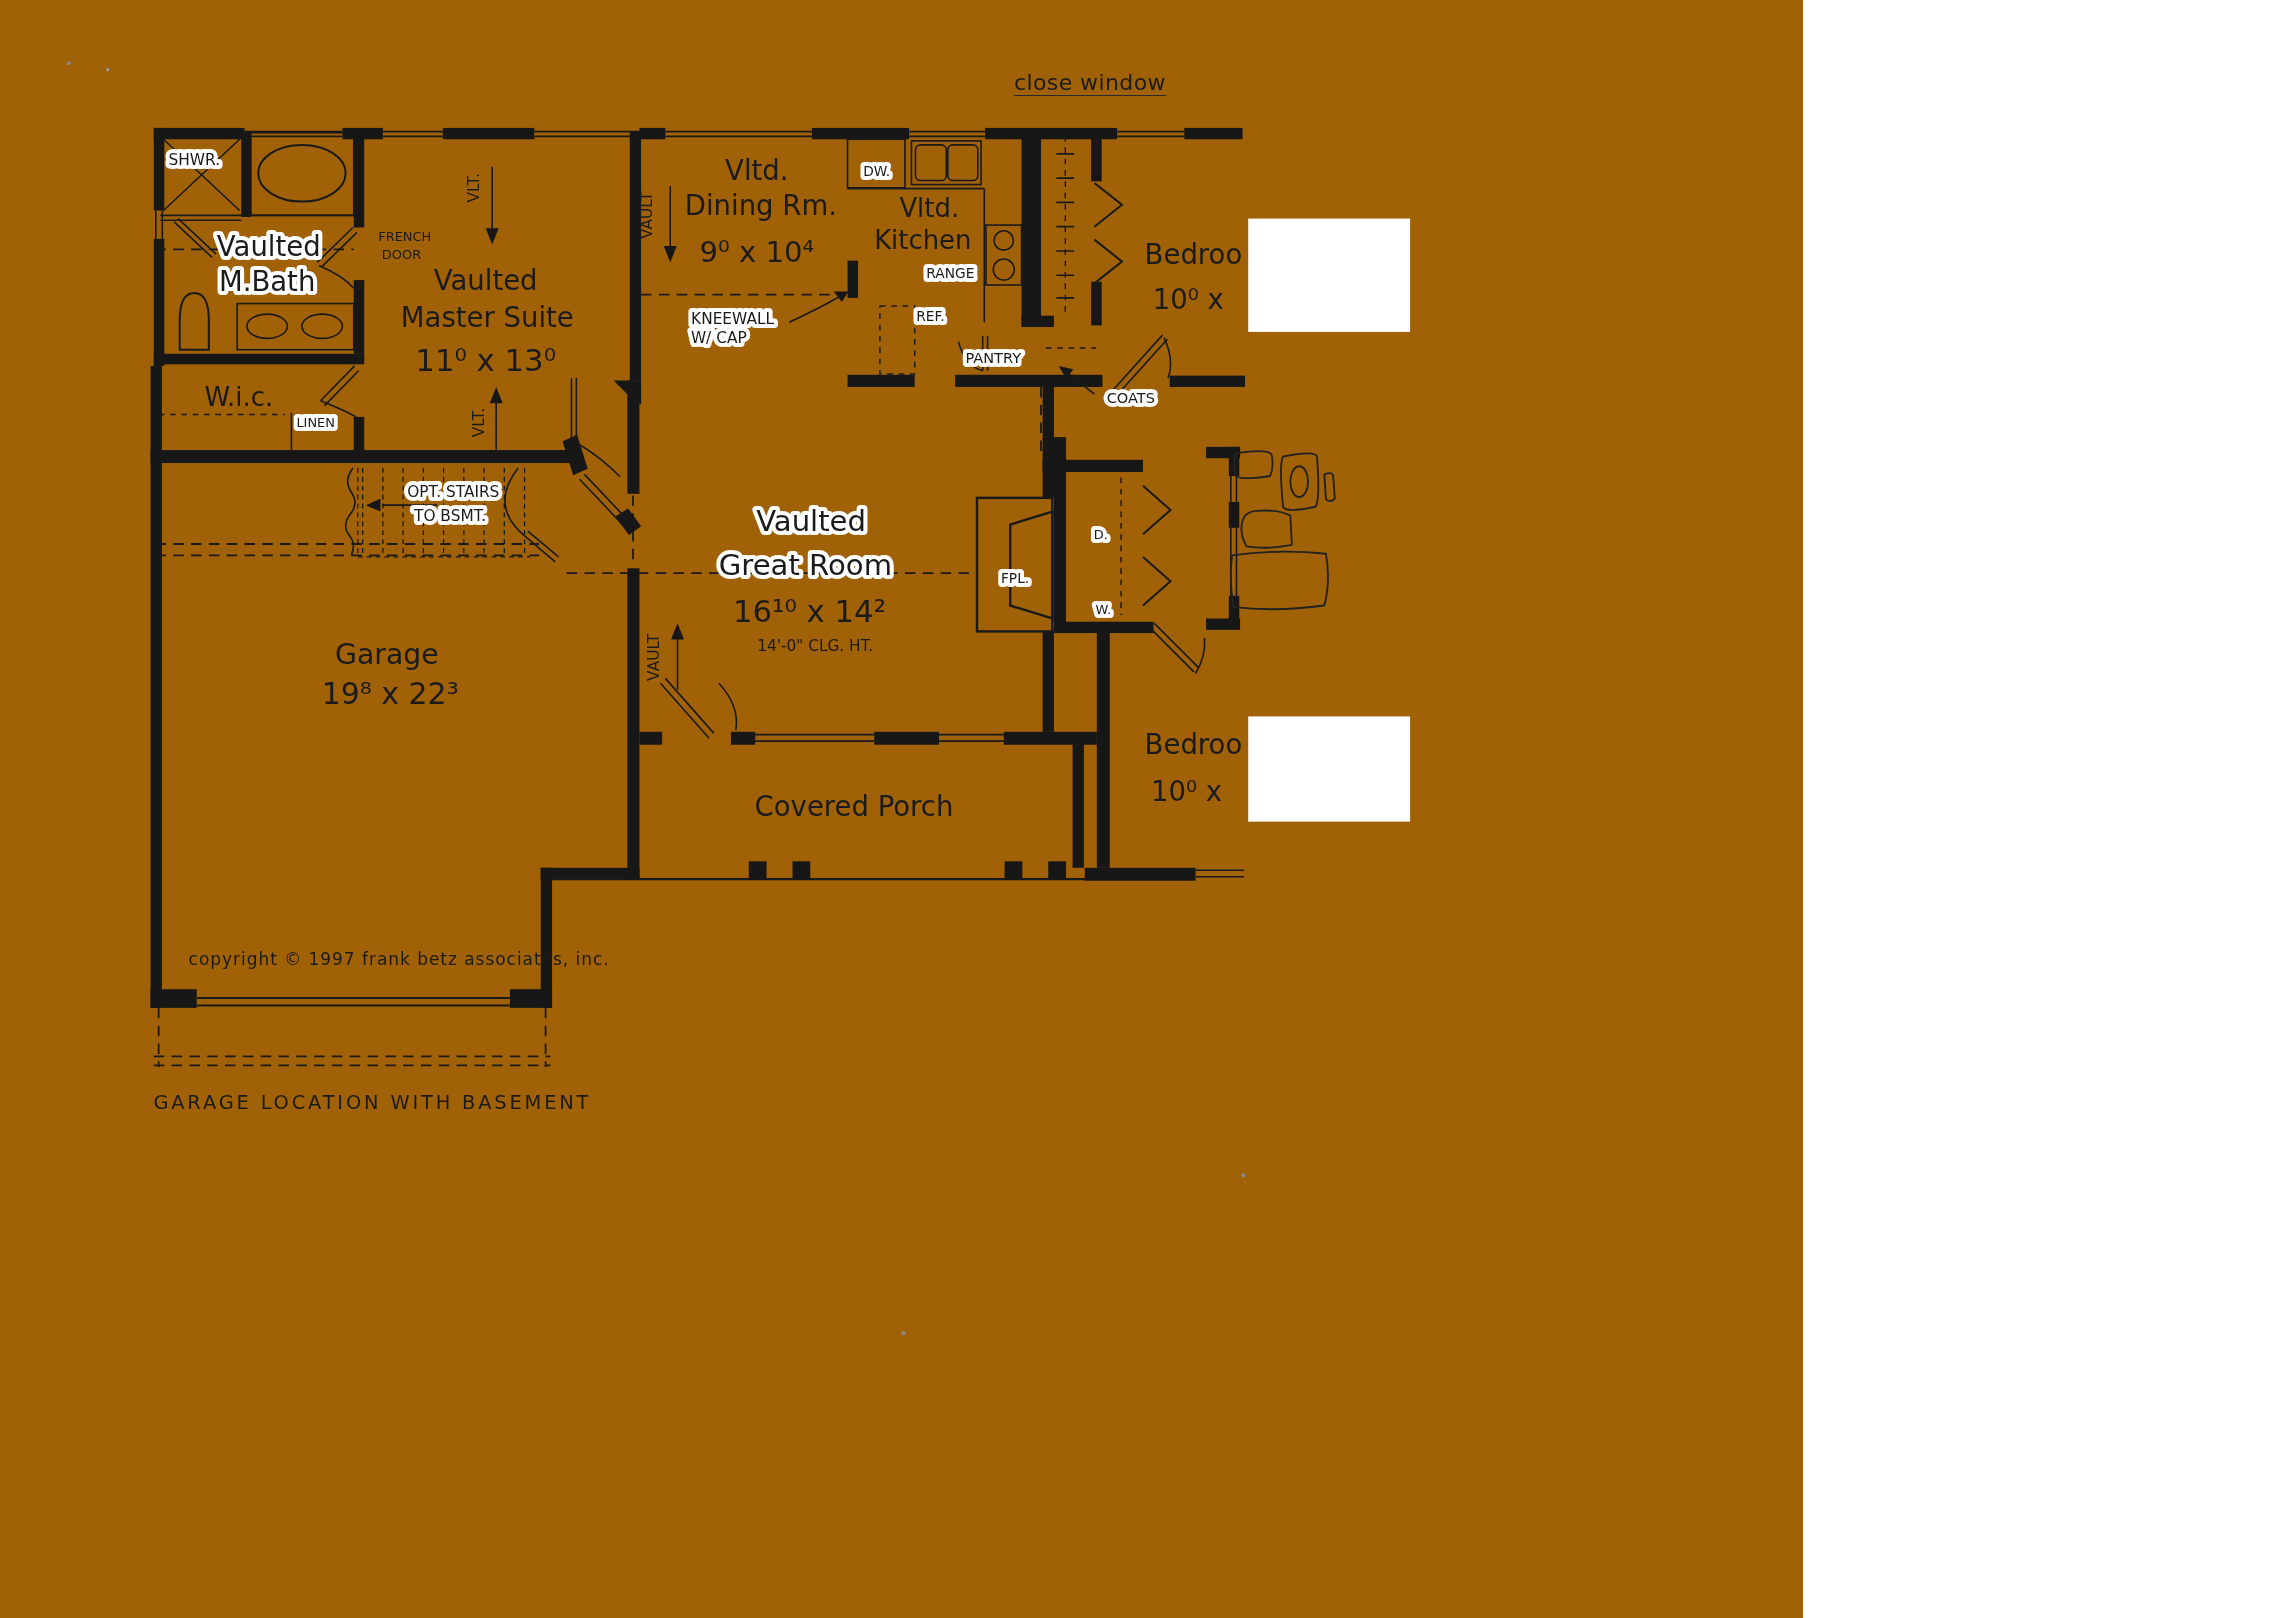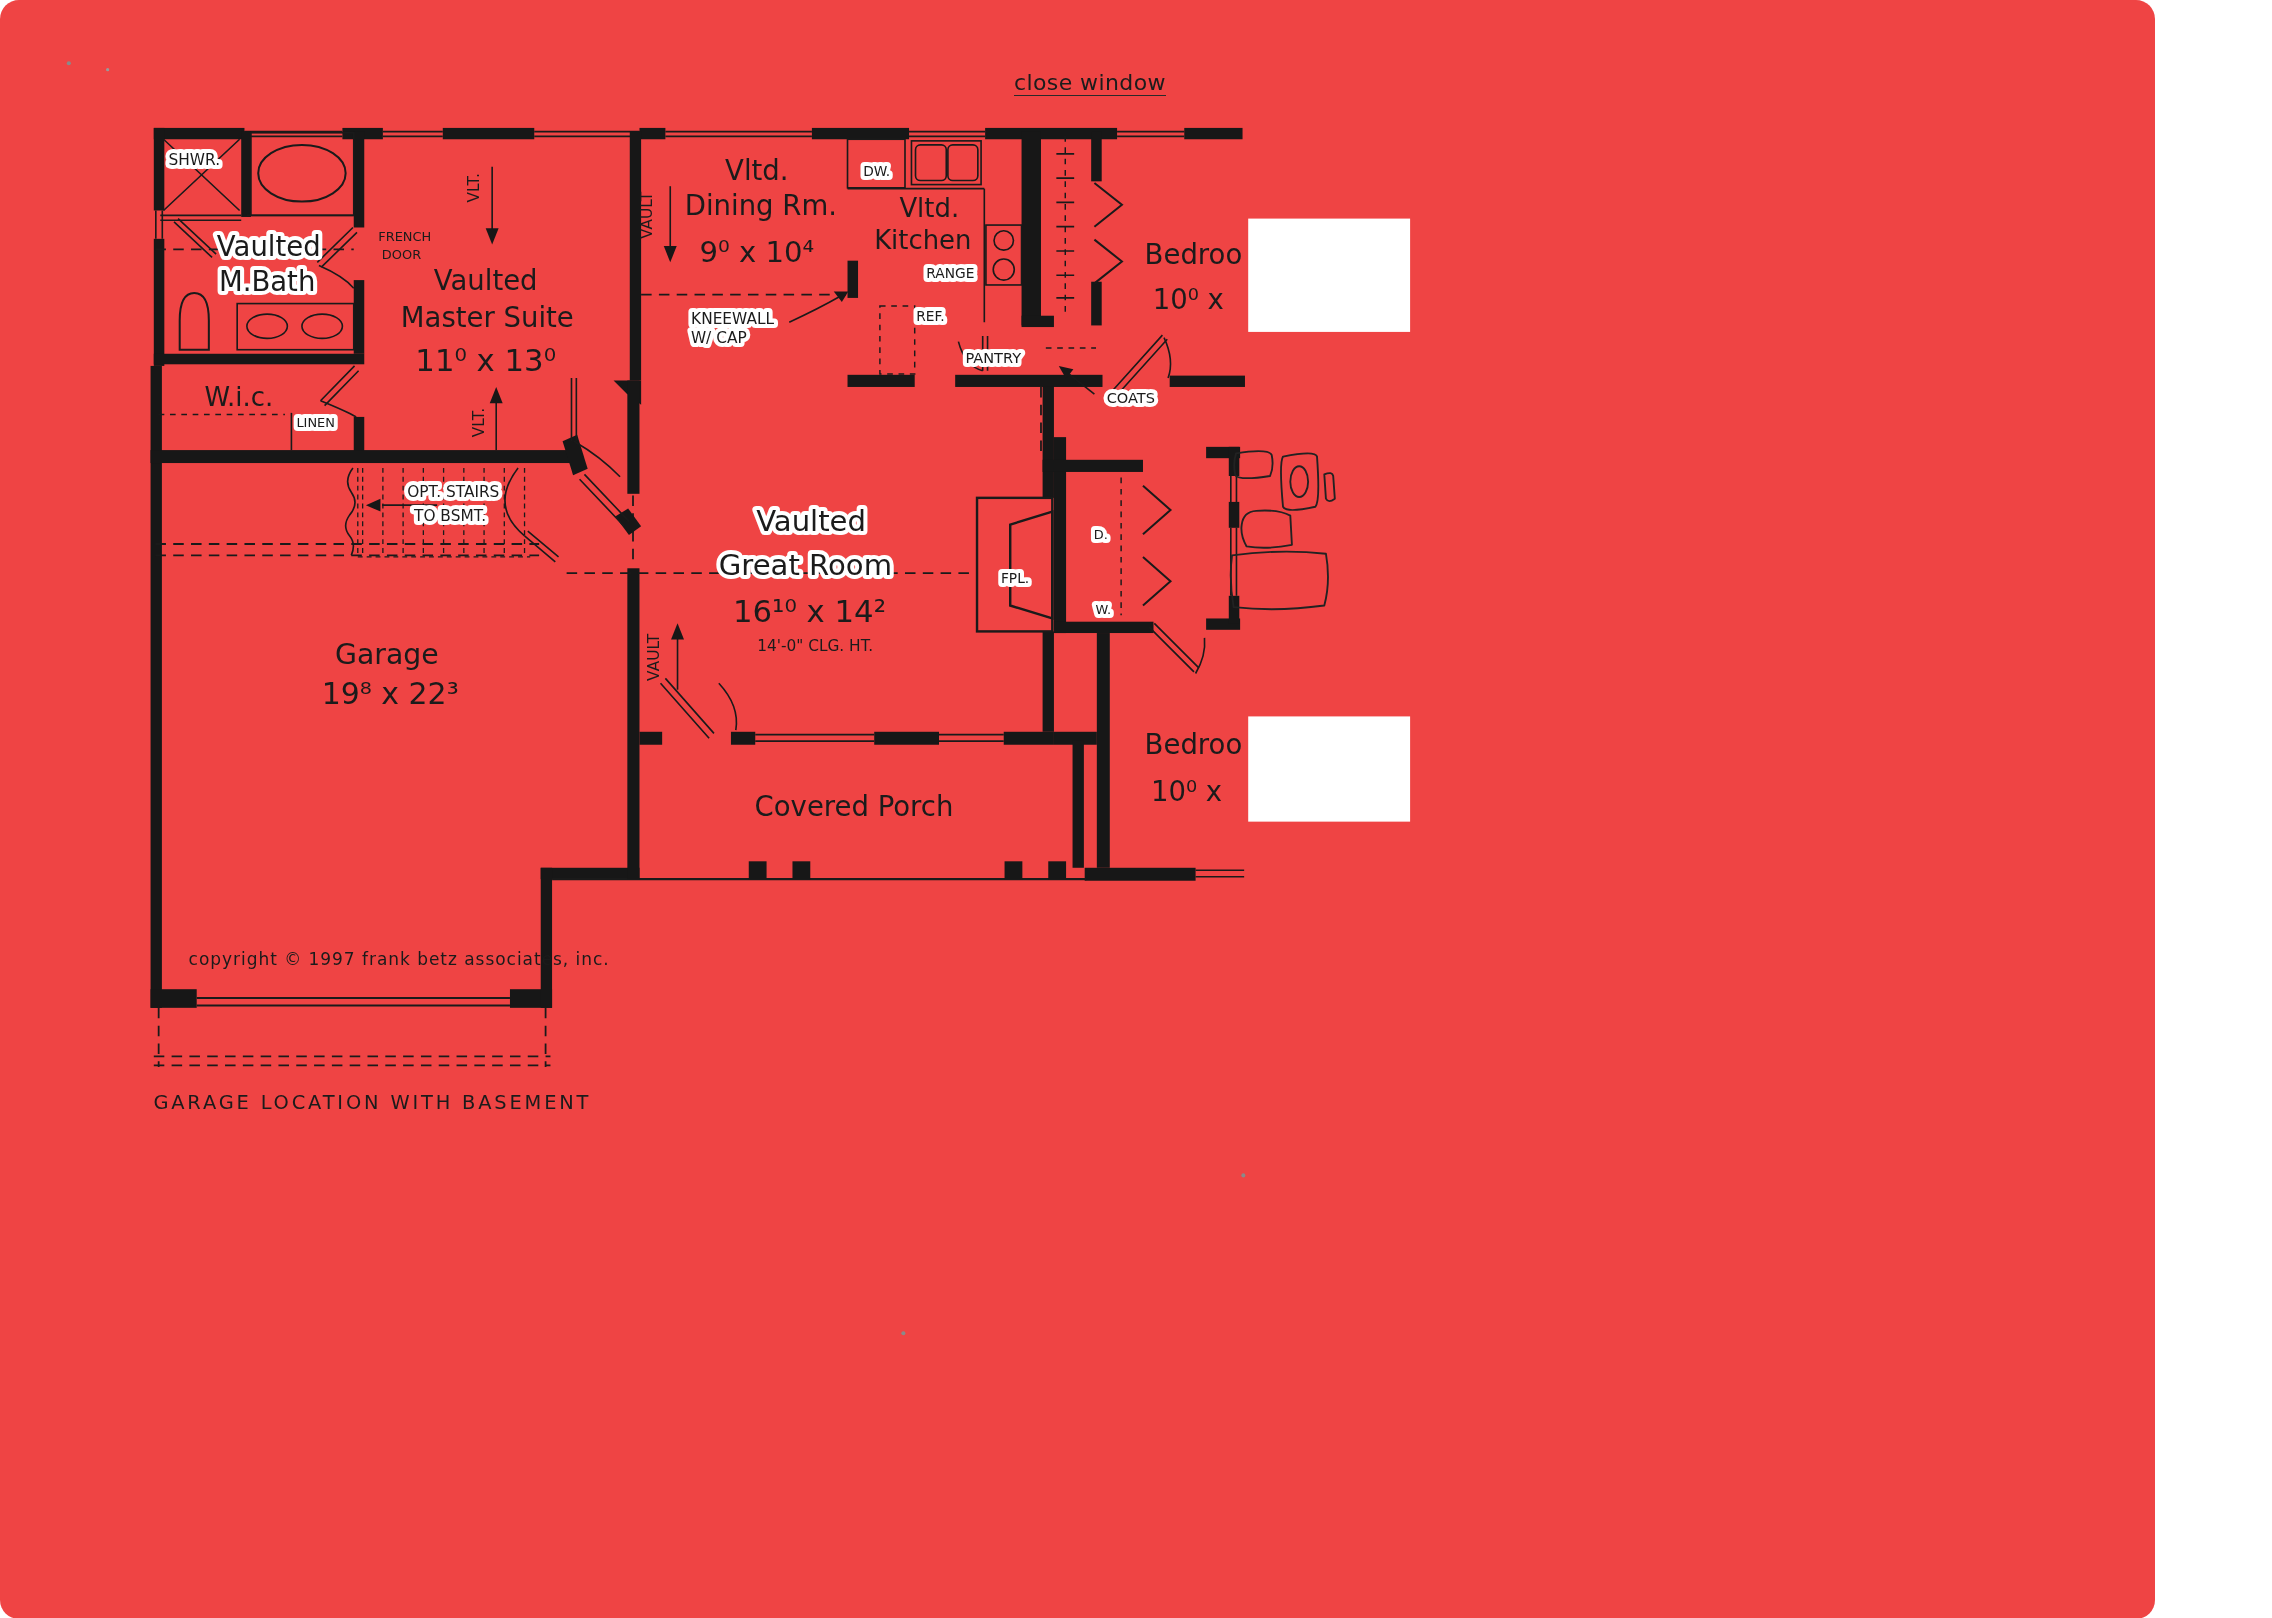--- a/index.html
+++ b/index.html
@@ -1,17 +1,17 @@
 <!DOCTYPE html>
 <html style="font-size:13px"><head>
 <meta charset="utf-8">
 <style>
   html,body{margin:0;padding:0;background:#fff;}
-  .page{position:relative;width:2155px;height:1619px;background:#ef4444;overflow:hidden;
-        font-family:"DejaVu Sans",sans-serif;border-radius:19px;}
+  .page{position:relative;width:1803px;height:1619px;background:#a16207;overflow:hidden;
+        font-family:"DejaVu Sans",sans-serif;}
   .close-link{position:absolute;left:1014px;top:70px;font-size:22px;color:#1c1c1c;
         text-decoration:none;border-bottom:1.6px solid #2a2a2a;letter-spacing:0.4px;
         font-family:"DejaVu Sans",sans-serif;}
   svg{position:absolute;left:0;top:0;}
   svg text{font-family:"DejaVu Sans",sans-serif;fill:#1b1b1b;}
   .t16{font-size:16px;} .t17{font-size:17px;} .t18{font-size:18px;} .t19{font-size:19px;}
   .t21{font-size:21px;letter-spacing:1.2px;} .t24{font-size:24px;letter-spacing:3.5px;}
   .t32{font-size:32px;} .t34{font-size:34px;} .t35{font-size:35px;}
   .t36{font-size:36px;} .t37{font-size:37px;} .t38{font-size:38px;}
   .mid{text-anchor:middle;}

